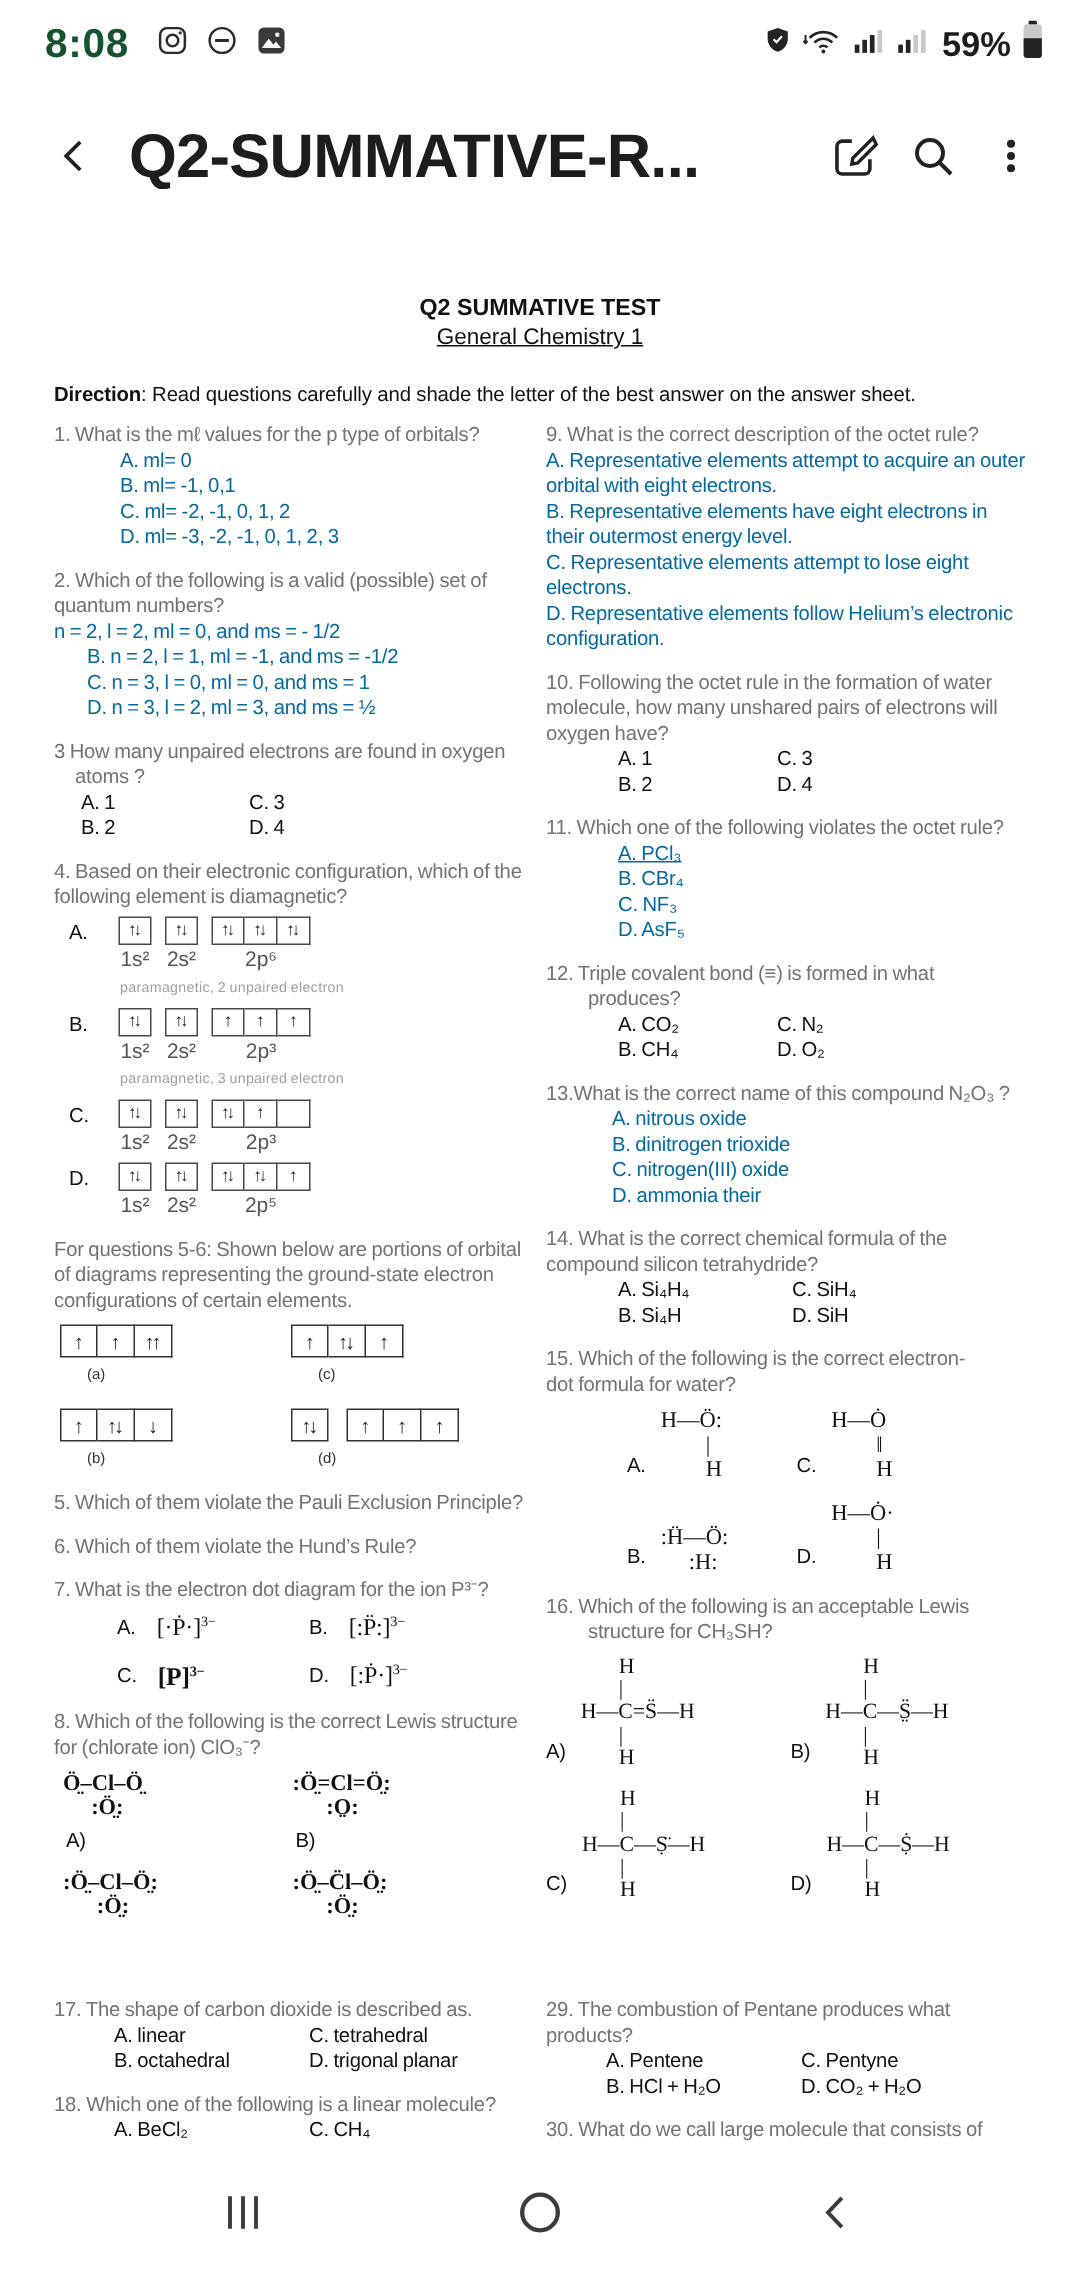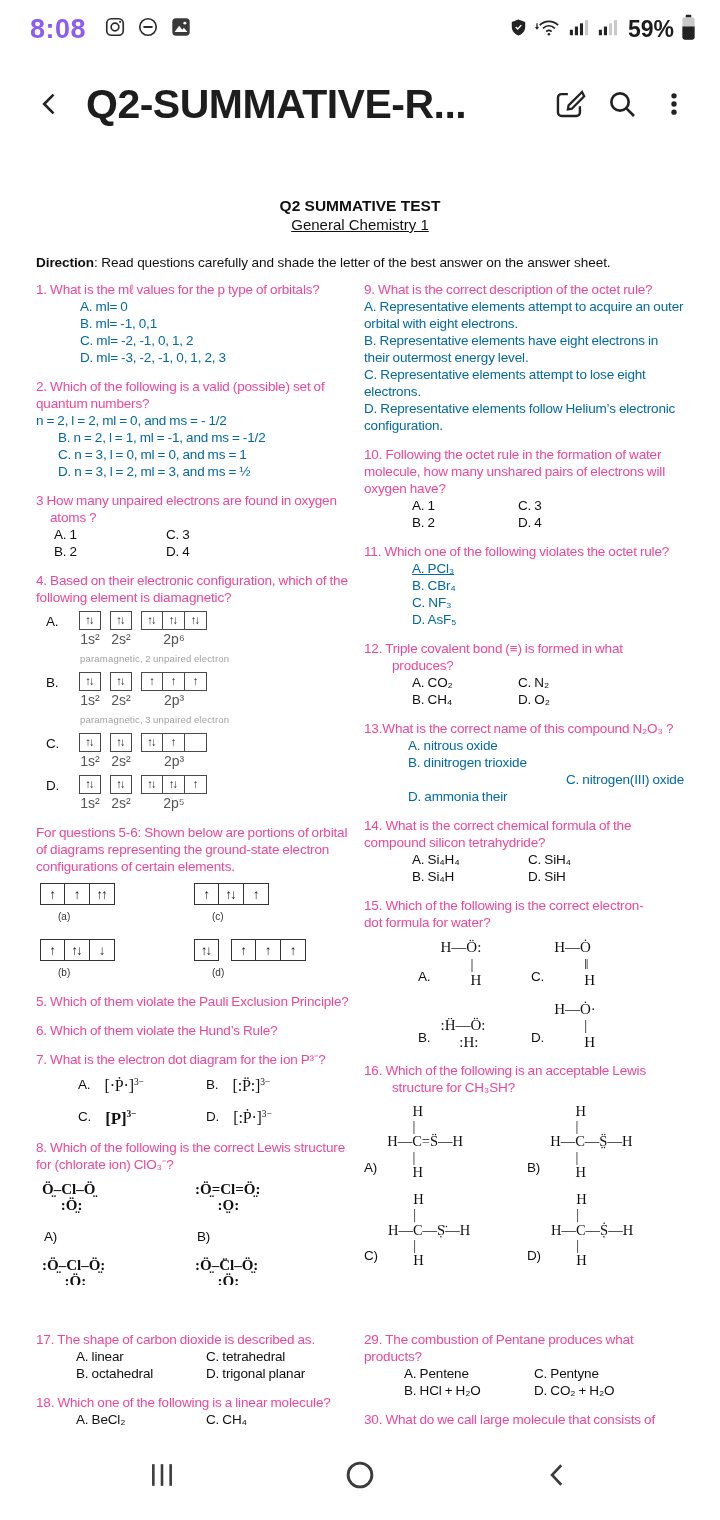--- a/index.html
+++ b/index.html
@@ -2,21 +2,21 @@
 <html><head>
 <meta charset="utf-8">
 <style>
   * { margin:0; padding:0; box-sizing:border-box; }
   html,body { width:720px; height:1520px; background:#fff; overflow:hidden;
               font-family:"Liberation Sans",sans-serif; color:#111; }
   body { position:relative; }
 
   
   .status-bar { height:58px; display:flex; align-items:center; padding:0 24px 0 30px; }
-  .sb-time { font-size:27px; font-weight:bold; color:#8b5cf6; letter-spacing:.5px; }
+  .sb-time { font-size:27px; font-weight:bold; color:#14532d; letter-spacing:.5px; }
   .sb-left-icons { display:flex; align-items:center; gap:11px; margin-left:18px; }
   .sb-right { margin-left:auto; display:flex; align-items:center; gap:7px; }
   .sb-pct { font-size:23px; font-weight:bold; color:#1c1c1c; margin-left:2px; }
 
   
   .app-bar { height:92px; display:flex; align-items:center; padding:0 20px 0 24px; }
   .icon-btn { width:52px; height:56px; display:flex; align-items:center; justify-content:center; flex:0 0 auto; }
   .app-title { flex:1; font-size:41px; font-weight:bold; color:#1d1d1d; margin-left:10px;
                white-space:nowrap; overflow:hidden; letter-spacing:-.5px; }
 
@@ -26,21 +26,21 @@
   .doc-sub   { text-align:center; font-size:15px; line-height:19px; margin-bottom:20px;text-decoration:underline; }
   .direction { font-size:13.6px; line-height:17px; margin-bottom:10px; letter-spacing:-.1px; }
   .direction b { font-weight:bold; }
 
   .columns { display:flex; gap:8px; }
   .col { width:320px; flex:0 0 320px; }
   .sec-0 .columns { height:1004px; overflow:hidden; }
   .sec-1 { margin-top:46px; }
 
   .q { margin-bottom:12px; font-size:13.5px; line-height:17px; letter-spacing:-.15px; word-spacing:-.5px; }
-  .q-text, .q-text2 { color:#ec4899; }
+  .q-text, .q-text2 { color:#737373; }
   .q-opt { color:#0369a1; }
   .opt-grid { display:grid; }
   .opt-cell { line-height:17px; }
 
   
   .obox-row { display:flex; align-items:flex-start; margin:5px 0 2px 10px; gap:9px; }
   .ob-label { width:24px; flex:0 0 24px; padding-top:2px; }
   .obox-group { display:flex; flex-direction:column; align-items:center; }
   .obox-cells { display:flex; }
   .obox-cell { width:22px; height:19px; border:1.3px solid #4a4a4a; display:flex; align-items:center;
@@ -61,21 +61,21 @@
   .pd-item { display:flex; align-items:center; gap:14px; }
   .pd-label {}
   .pd-body { font-family:"Liberation Serif",serif; font-size:16px; color:#111; }
   .pd-body.bold { font-weight:bold; font-size:17px; }
   .pd-sup { font-size:9.5px; }
 
   
   .st-grid { display:grid; grid-template-columns:1fr 1fr; gap:12px 6px; margin-top:8px; }
   .st-item { display:flex; align-items:flex-end; gap:10px; }
   .st-item .st-label { padding-bottom:4px; flex:0 0 auto; }
-  .label-below .st-item { flex-direction:column; align-items:flex-start; gap:12px; }
+  .label-below .st-item { flex-direction:column; align-items:flex-start; gap:2px; }
   .label-below .st-item .st-label { padding:2px 0 0 2px; }
   .struct { font-family:"Liberation Serif",serif; font-size:15px; line-height:1.1;
             white-space:pre; text-align:left; letter-spacing:0; word-spacing:0; }
   .struct-bold .struct { font-weight:bold; }
   .struct-sm .struct { font-size:14.5px; line-height:1.05; }
 
   
   .nav-bar { position:absolute; left:0; bottom:0; width:720px; height:90px; background:#fff;
              display:flex; align-items:center; justify-content:space-between; padding:0 132px; }
   .nav-btn { width:60px; height:60px; display:flex; align-items:center; justify-content:center; }
@@ -435,21 +435,21 @@
                 <div class="opt-cell">A. CO₂</div>
                 <div class="opt-cell">C. N₂</div>
                 <div class="opt-cell">B. CH₄</div>
                 <div class="opt-cell">D. O₂</div>
               </div>
             </div>
             <div class="q">
               <div class="q-text">13.What is the correct name of this compound N₂O₃ ?</div>
               <div class="q-opt" style="padding-left: 44px;">A. nitrous oxide</div>
               <div class="q-opt" style="padding-left: 44px;">B. dinitrogen trioxide</div>
-              <div class="q-opt" style="padding-left: 44px; text-align: right;">C. nitrogen(III) oxide</div>
+              <div class="q-opt" style="padding-left: 44px;">C. nitrogen(III) oxide</div>
               <div class="q-opt" style="padding-left: 44px;">D. ammonia their</div>
             </div>
             <div class="q">
               <div class="q-text">14. What is the correct chemical formula of the compound silicon tetrahydride?</div>
               <div class="opt-grid" style="padding-left: 48px; grid-template-columns: 116px auto;">
                 <div class="opt-cell">A. Si₄H₄</div>
                 <div class="opt-cell">C. SiH₄</div>
                 <div class="opt-cell">B. Si₄H</div>
                 <div class="opt-cell">D. SiH</div>
               </div>

